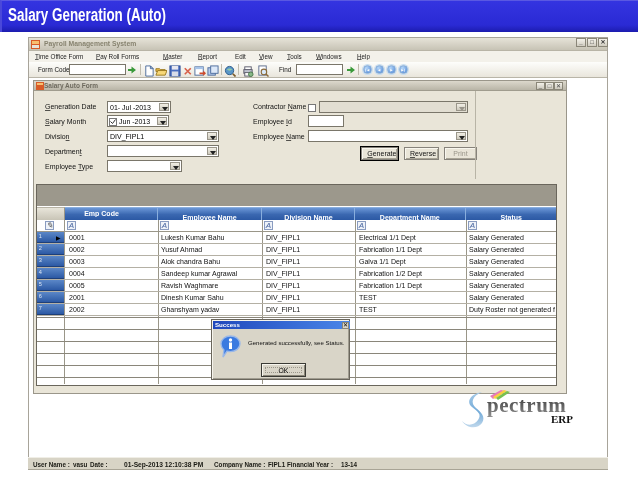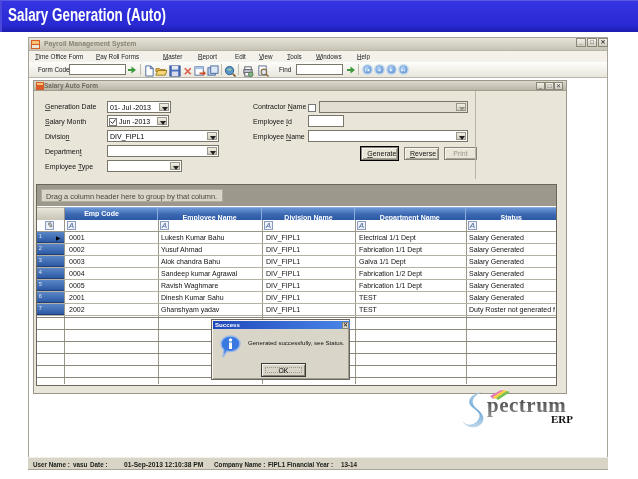--- a/index.html
+++ b/index.html
@@ -175,23 +175,20 @@
 <div class="btn97" style="left:404px; top:147px; width:35px; height:13px;">
     <span><u>R</u>everse</span>
   </div>
 <div class="btn97" style="left:444px; top:147px; width:33px; height:13px; color:#9a968a;">
     <span>Print</span>
   </div>
 <div class="abs" style="left:475px; top:91px; width:1px; height:88px; background:#b8b4a6;"></div>
 
 <div class="abs" id="gridwrap">
   <div id="dragband"></div>
-  <div id="dragchip">
-      <span>Drag a column header here to group by that column.</span>
-    </div>
 
   <div style="position:absolute; left:0; top:22px; width:28px; height:13px; background:linear-gradient(#e8e5da,#c8c4b6); border-right:1px solid #9a9688; border-top:1px solid #b8b4a6;"></div>
   <div class="hdrcell" style="left:28px; width:93px;">
       <span style="position:absolute; left:0; width:73px; text-align:center; top:1px;">Emp Code</span>
     </div>
   <div class="hdrcell" style="left:121px; width:104px;"><span>Employee Name</span></div>
   <div class="hdrcell" style="left:225px; width:93px;"><span>Division Name</span></div>
   <div class="hdrcell" style="left:318px; width:111px;"><span>Department Name</span></div>
   <div class="hdrcell" style="left:429px; width:90px; border-right:none;"><span>Status</span></div>
 

